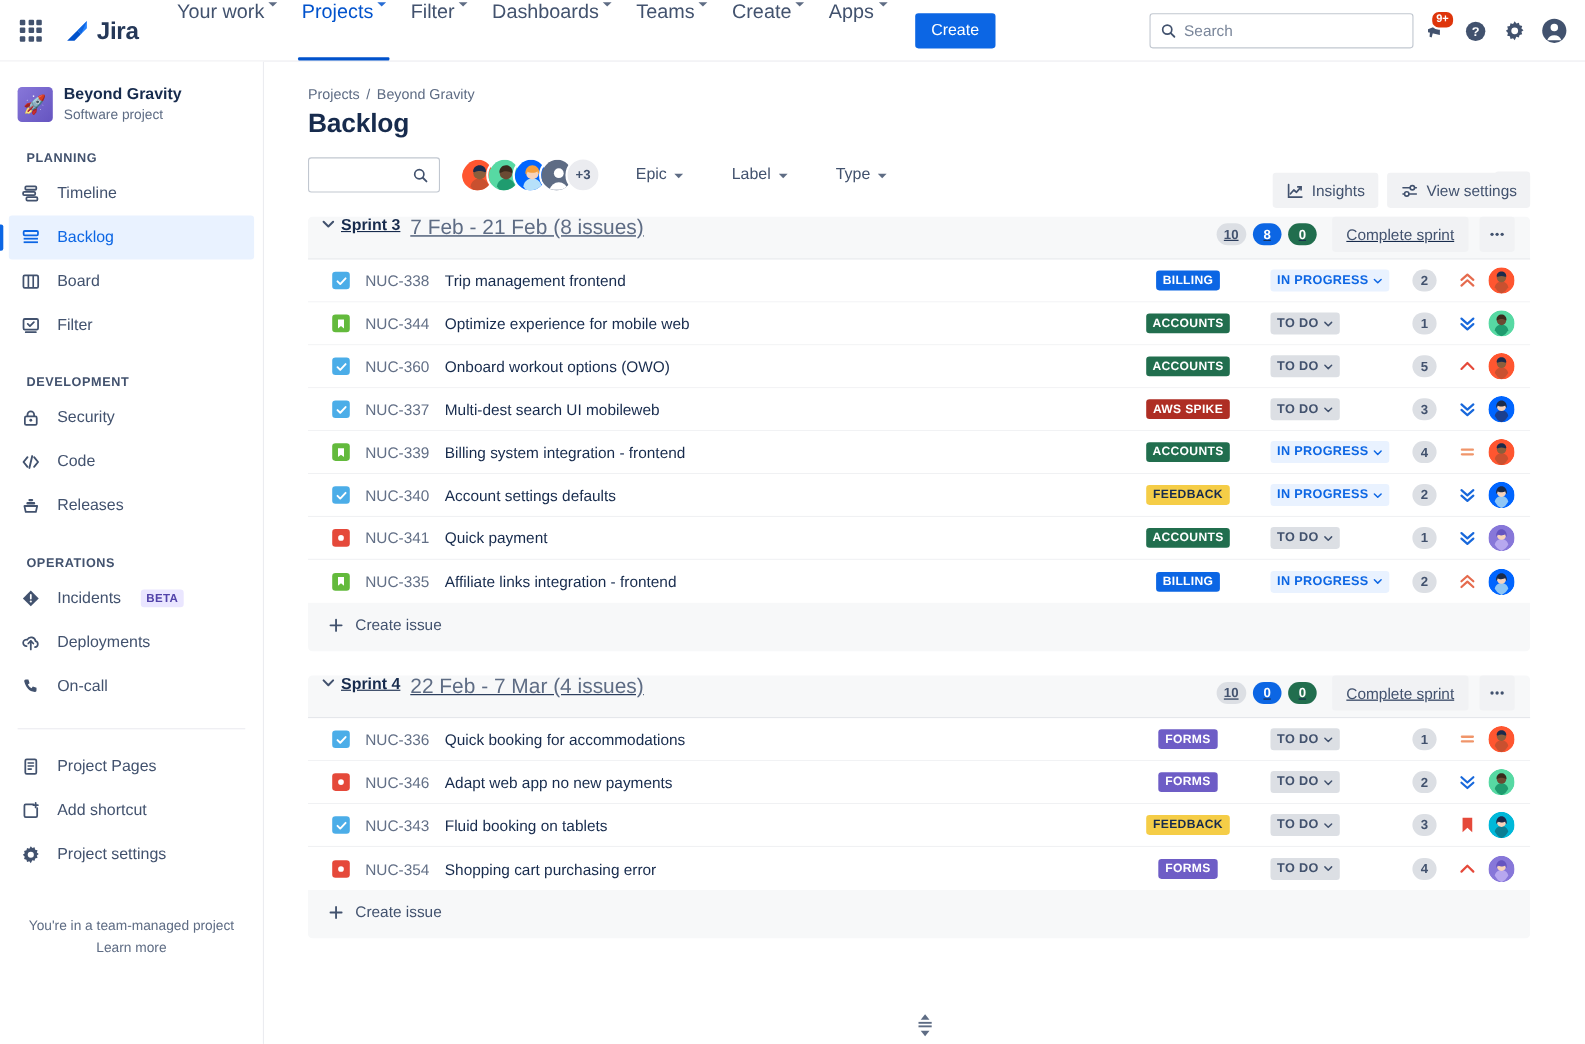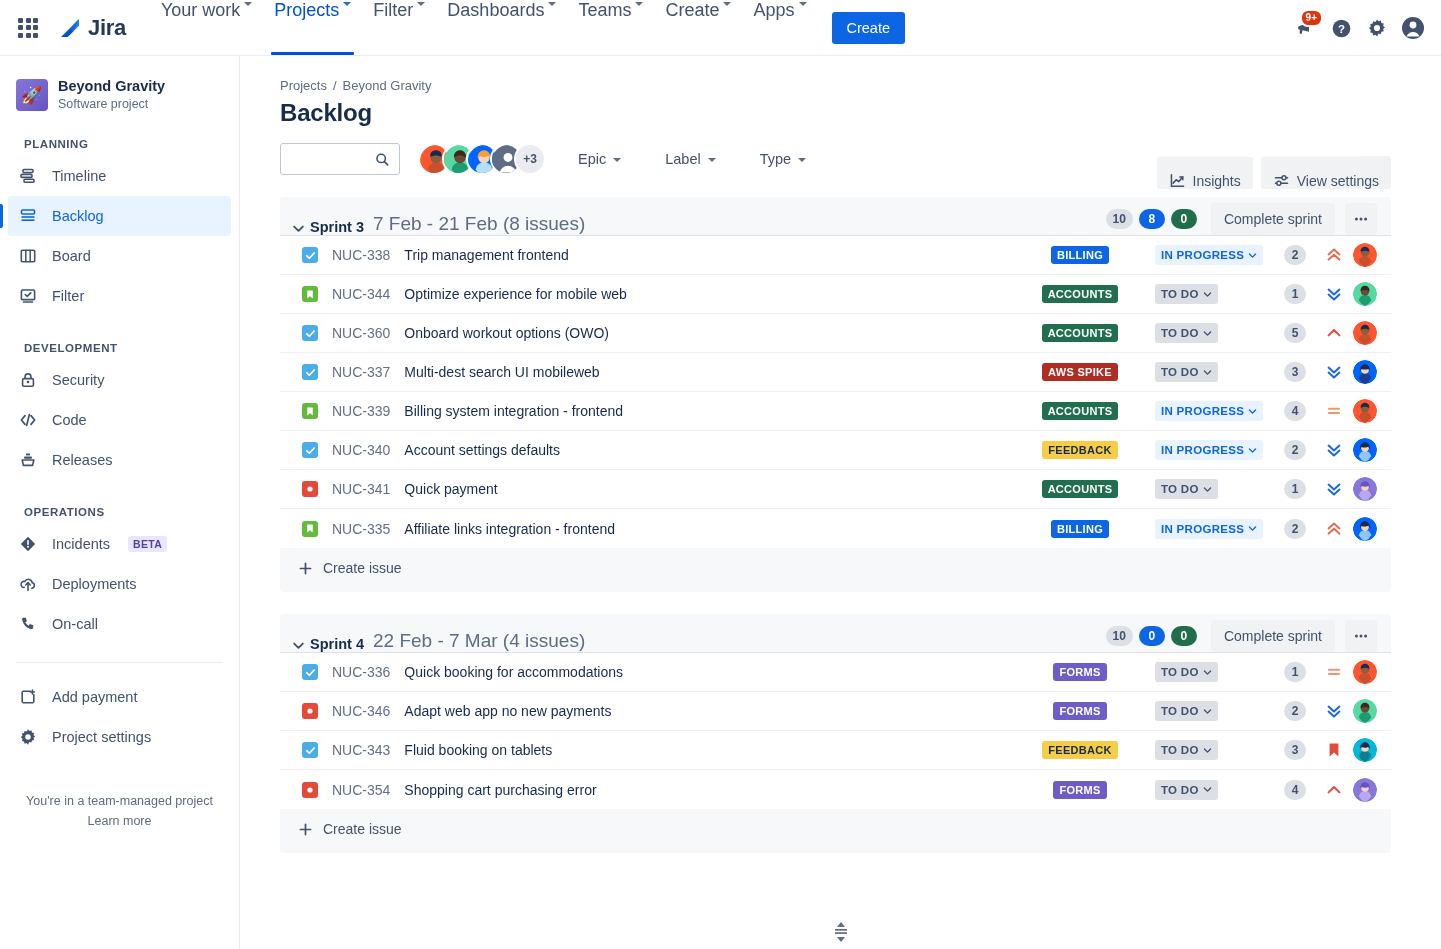--- a/index.html
+++ b/index.html
@@ -155,33 +155,34 @@
     background: #ebecf0; color: #42526e; font-size: 12px; font-weight: 600;
     display: flex; align-items: center; justify-content: center;
   }
   .filter-drop {
     display: flex; align-items: center; gap: 7px; height: 32px;
     padding: 0 12px; margin-left: 20px; border-radius: 3px;
     font-size: 14.5px; color: #42526e; cursor: pointer;
   }
   .tb-right { position: absolute; right: 0; display: flex; gap: 8px; }
   .tb-btn {
-    display: flex; align-items: flex-end; gap: 7px; height: 32px;
+    display: flex; align-items: center; gap: 7px; height: 32px;
     padding: 0 12px; background: #f1f2f4; border: none; border-radius: 3px;
     font-size: 14px; font-weight: 500; color: #42526e; cursor: pointer; font-family: inherit; margin-top: 28px;
   }
 
   
   .sprint-card {
     margin-top: 22px; background: #f7f8f9; border-radius: 4px;
     padding: 0 0 4px 0;
   }
   .sprint-head {
-    display: flex; align-items: flex-end; height: 38px; padding: 0 14px 0 8px;
+    display: flex; align-items: flex-start; height: 38px; padding: 0 14px 0 8px;
     position: relative;
+    text-decoration: underline;
   }
   .chev { color: #42526e; cursor: pointer; width: 20px; display:flex; justify-content:center; }
   .sprint-name { font-size: 14.5px; font-weight: 700; color: #172b4d; margin-left: 2px; }
   .sprint-meta { font-size: 19px; color: #5e6c84; margin-left: 9px; }
   .sprint-right { margin-left: auto; display: flex; align-items: center; gap: 6px; }
   .pill {
     min-width: 26px; height: 20px; border-radius: 10px; font-size: 12px; font-weight: 600;
     display: flex; align-items: center; justify-content: center; padding: 0 7px; cursor: pointer;
   }
   .pill.grey { background: #dcdfe4; color: #42526e; }
@@ -284,20 +285,27 @@
       <span class="caret"></span>
     </div>
     <div class="nav-item">
       <span>Apps</span>
       <span class="caret"></span>
     </div>
     <button class="create-btn">Create</button>
   </div>
 
   <div class="topnav-right">
+    <div class="search-box">
+      <svg width="16" height="16" viewBox="0 0 16 16">
+        <circle cx="6.8" cy="6.8" r="4.6" fill="none" stroke="#42526e" stroke-width="1.7"></circle>
+        <line x1="10.3" y1="10.3" x2="14" y2="14" stroke="#42526e" stroke-width="1.8" stroke-linecap="round"></line>
+      </svg>
+      <input placeholder="Search" style="">
+    </div>
     <div class="icon-btn">
       <svg width="20" height="20" viewBox="0 0 20 20">
         <path d="M3.2 8.6 14 4.2v9.6L3.2 11.3z" fill="#42526e"></path>
         <path d="M5 11.1 7.6 11.9 6.5 16.2 4.6 15.3z" fill="#42526e"></path>
       </svg>
       <span class="badge-count">9+</span>
     </div>
     <div class="icon-btn">
       <svg width="21" height="21" viewBox="0 0 20 20">
         <circle cx="10" cy="10" r="8.4" fill="#42526e"></circle>
@@ -435,26 +443,37 @@
           </svg>
       </span>
       <span>On-call</span>
     </div>
 
     <div class="sb-divider"></div>
 
     <div class="nav-row">
       <span class="ico">
         <svg width="18" height="18" viewBox="0 0 18 18">
+            <rect x="4" y="2.4" width="10" height="13.2" rx="1.3" fill="none" stroke="currentColor" stroke-width="1.6"></rect>
+            <line x1="6.6" y1="5.6" x2="11.4" y2="5.6" stroke="currentColor" stroke-width="1.5" stroke-linecap="round"></line>
+            <line x1="6.6" y1="8.4" x2="11.4" y2="8.4" stroke="currentColor" stroke-width="1.5" stroke-linecap="round"></line>
+            <line x1="6.6" y1="11.2" x2="9.4" y2="11.2" stroke="currentColor" stroke-width="1.5" stroke-linecap="round"></line>
+          </svg>
+      </span>
+      <span>Project Pages</span>
+    </div>
+    <div class="nav-row">
+      <span class="ico">
+        <svg width="18" height="18" viewBox="0 0 18 18">
             <path d="M11.4 3.2H4.4a1.2 1.2 0 0 0-1.2 1.2v9.2a1.2 1.2 0 0 0 1.2 1.2h9.2a1.2 1.2 0 0 0 1.2-1.2V6.6" fill="none" stroke="currentColor" stroke-width="1.6" stroke-linecap="round"></path>
             <line x1="13.4" y1="2" x2="13.4" y2="6" stroke="currentColor" stroke-width="1.6" stroke-linecap="round"></line>
             <line x1="11.4" y1="4" x2="15.4" y2="4" stroke="currentColor" stroke-width="1.6" stroke-linecap="round"></line>
           </svg>
       </span>
-      <span>Add payment</span>
+      <span>Add shortcut</span>
     </div>
     <div class="nav-row">
       <span class="ico">
         <svg width="18" height="18" viewBox="0 0 20 20">
             <path d="M10 1.4l1.5 1.9 2.3-.7.6 2.4 2.4.6-.7 2.3 1.9 1.5-1.9 1.5.7 2.3-2.4.6-.6 2.4-2.3-.7L10 18.6l-1.5-1.9-2.3.7-.6-2.4-2.4-.6.7-2.3L2 10l1.9-1.5-.7-2.3 2.4-.6.6-2.4 2.3.7z" fill="currentColor"></path>
             <circle cx="10" cy="10" r="3.1" fill="#fff"></circle>
           </svg>
       </span>
       <span>Project settings</span>
     </div>

